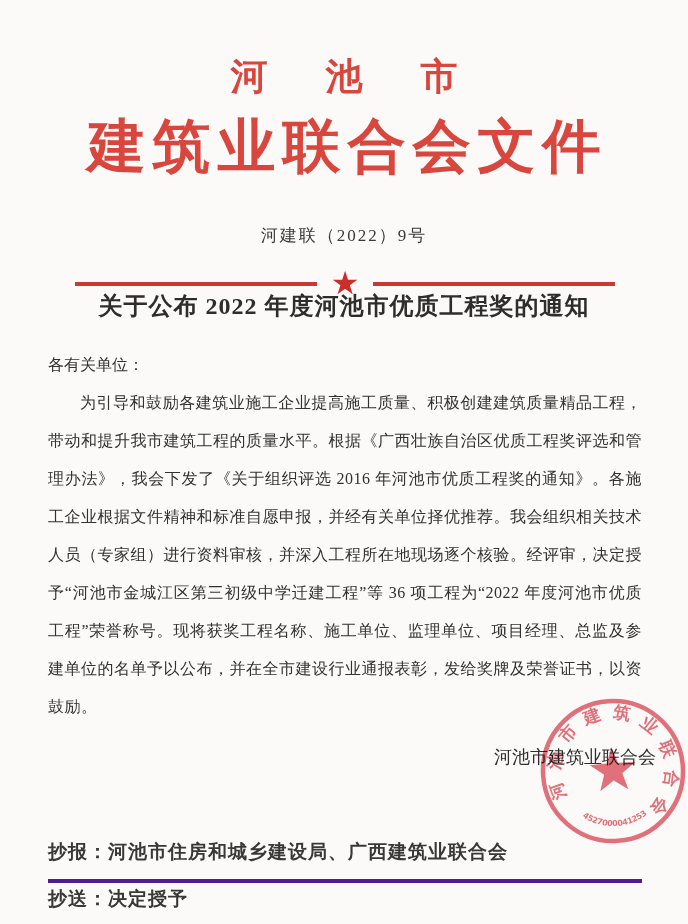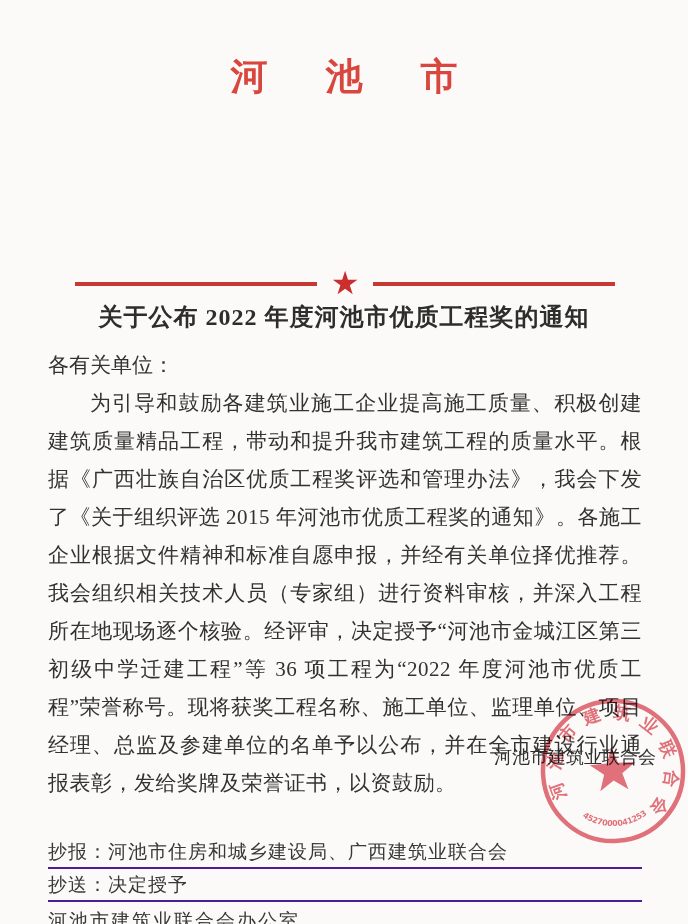--- a/index.html
+++ b/index.html
@@ -48,29 +48,29 @@
     flex:1;height:4px;background:#c73a33;
   }
   .divider .star{
     color:#cb2f2d;
     font-size:32px;line-height:32px;
     margin:0 14px;
     transform:translateY(-1px);
   }
   
   .doc-title{
-    position:absolute;top:301px;left:0;width:100%;
+    position:absolute;top:290px;left:0;width:100%;
     text-align:center;
     font-size:24px;font-weight:bold;color:#2d2d2d;
     letter-spacing:1px;
   }
   
   .body-block{
     position:absolute;top:346px;left:48px;right:46px;
-    font-size:21px;color:#323232;
+    font-size:16px;color:#323232;
   }
   .salutation{line-height:38px;}
   .paragraph{
     text-indent:2em;
     line-height:38px;
     text-align:justify;
     letter-spacing:0.5px;
   }
   .attachment{
     margin-top:12px;
@@ -91,48 +91,51 @@
     opacity:0.85;
     mix-blend-mode:multiply;
     transform:rotate(-4deg);
   }
   
   .footer{
     position:absolute;left:48px;right:46px;top:836px;
     font-size:19px;color:#383838;
   }
   .footer-line{
-    border-bottom:2px solid #4c1d95;
-    padding:3px 0 2px 0;
+    border-bottom:4px solid #4c1d95;
+    padding:3px 0 14px 0;
     letter-spacing:1px;
+    font-weight:bold;
   }
   .footer-office{
     padding-top:6px;
     letter-spacing:2px;
   }
 </style>
 </head>
 <body>
 
 <div class="page">
 
   <div class="org-line1">河池市</div>
+  <div class="org-line2">建筑业联合会文件</div>
 
+  <div class="doc-number">河建联（2022）9号</div>
 
   <div class="divider">
     <div class="rule"></div>
     <div class="star">★</div>
     <div class="rule"></div>
   </div>
 
   <div class="doc-title">关于公布 2022 年度河池市优质工程奖的通知</div>
 
   <div class="body-block">
     <div class="salutation">各有关单位：</div>
-    <div class="paragraph">为引导和鼓励各建筑业施工企业提高施工质量、积极创建建筑质量精品工程，带动和提升我市建筑工程的质量水平。根据《广西壮族自治区优质工程奖评选和管理办法》，我会下发了《关于组织评选 2015 年河池市优质工程奖的通知》。各施工企业根据文件精神和标准自愿申报，并经有关单位择优推荐。我会组织相关技术人员（专家组）进行资料审核，并深入工程所在地现场逐个核验。经评审，决定授予“河池市金城江区第三初级中学迁建工程”等 36 项工程为“2022 年度河池市优质工程”荣誉称号。现将获奖工程名称、施工单位、监理单位、项目经理、总监及参建单位的名单予以公布，并在全市建设行业通报表彰，发给奖牌及荣誉证书，以资鼓励。</div>
+    <div class="paragraph">为引导和鼓励各建筑业施工企业提高施工质量、积极创建建筑质量精品工程，带动和提升我市建筑工程的质量水平。根据《广西壮族自治区优质工程奖评选和管理办法》，我会下发了《关于组织评选 2016 年河池市优质工程奖的通知》。各施工企业根据文件精神和标准自愿申报，并经有关单位择优推荐。我会组织相关技术人员（专家组）进行资料审核，并深入工程所在地现场逐个核验。经评审，决定授予“河池市金城江区第三初级中学迁建工程”等 36 项工程为“2022 年度河池市优质工程”荣誉称号。现将获奖工程名称、施工单位、监理单位、项目经理、总监及参建单位的名单予以公布，并在全市建设行业通报表彰，发给奖牌及荣誉证书，以资鼓励。</div>
   </div>
 
   <div class="signature">
     <div>河池市建筑业联合会</div>
   </div>
 
   <svg class="seal" viewBox="0 0 150 150" xmlns="http://www.w3.org/2000/svg">
     <circle cx="75" cy="75" r="70" fill="none" stroke="#df5a66" stroke-width="4.5"></circle>
     <defs>
       <path id="sealTopArc" d="M 27.0 97.4 A 53 53 0 1 1 105.4 118.4" fill="none"></path>

